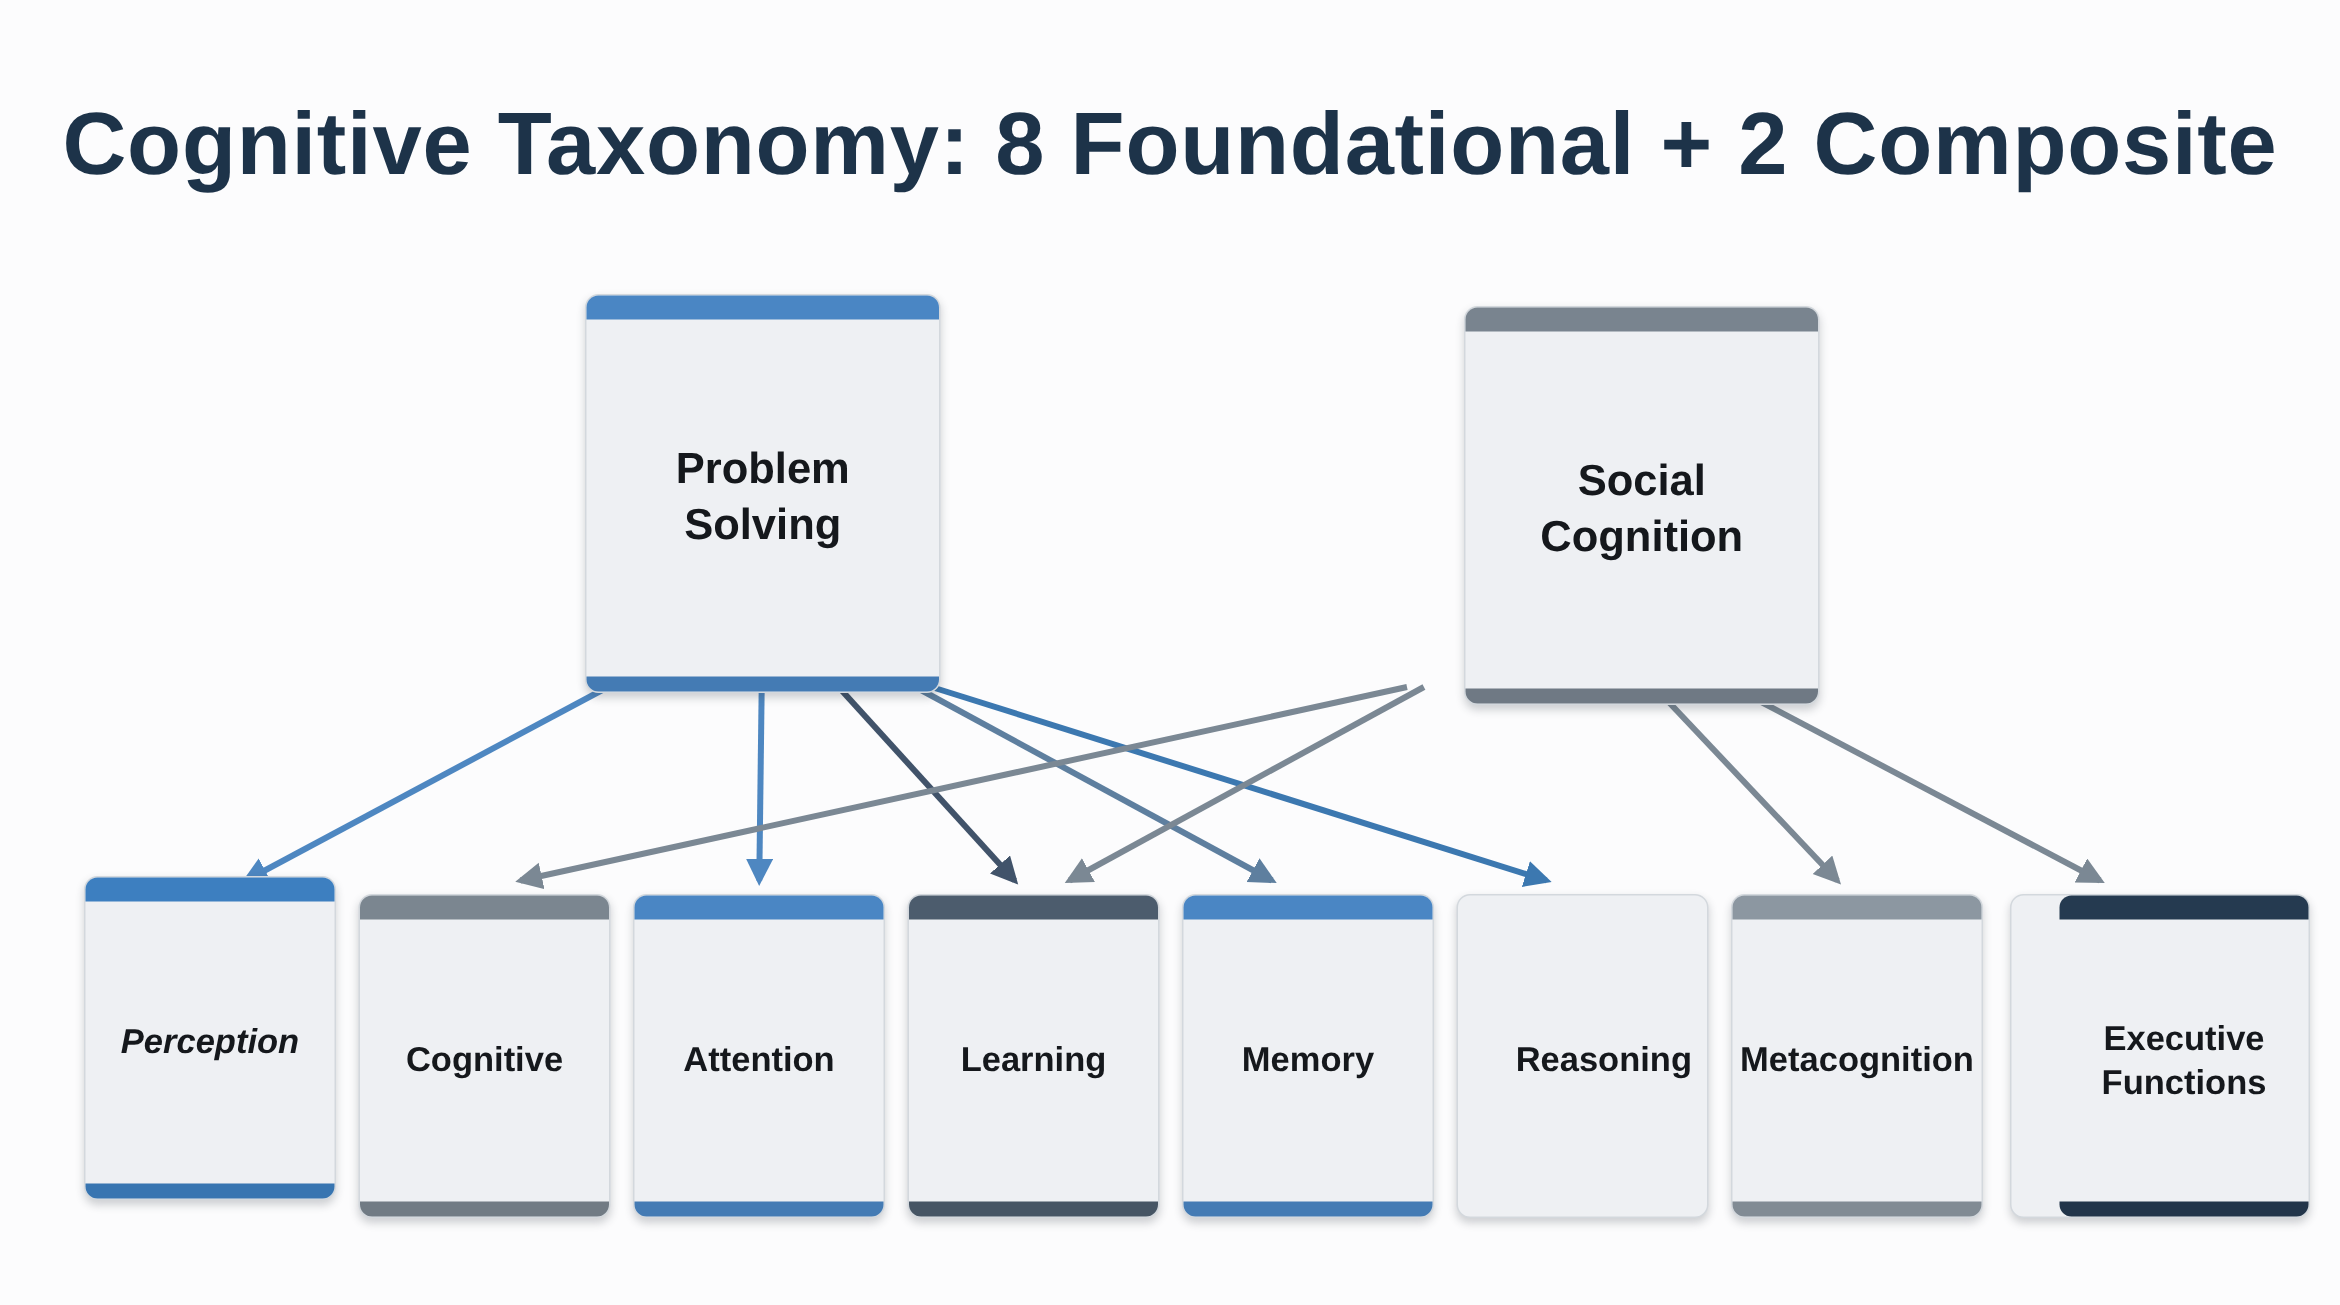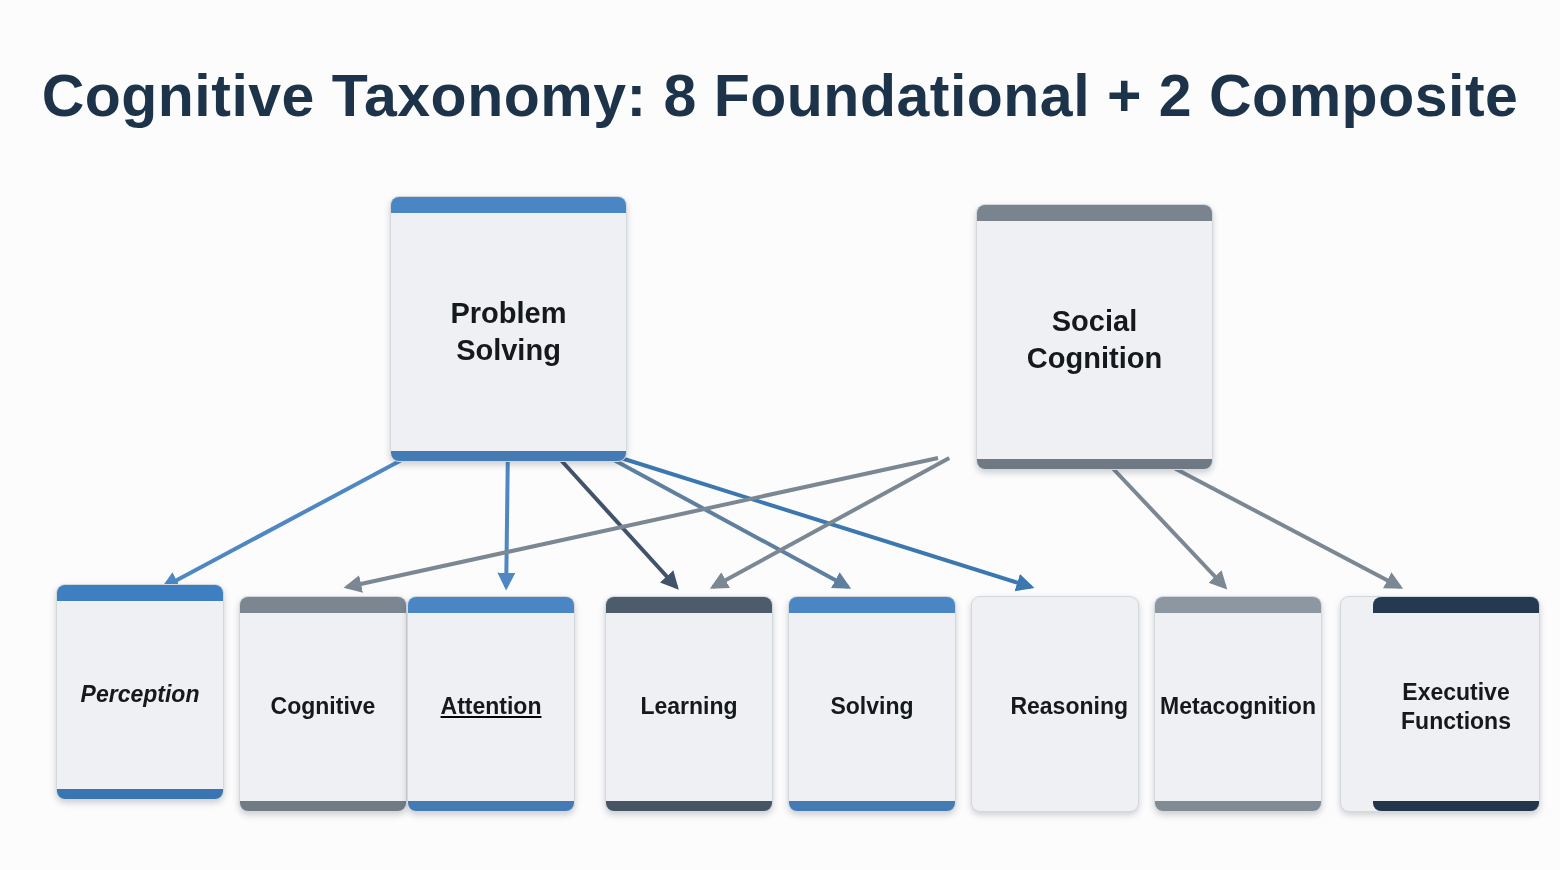--- a/index.html
+++ b/index.html
@@ -82,35 +82,35 @@
     <div class="label">Perception</div>
     <div class="bar bottom"></div>
   </div>
 
   <div class="node foundational" style="left: 239px; top: 596px; --accent: #7b8690;">
     <div class="bar top"></div>
     <div class="label">Cognitive</div>
     <div class="bar bottom"></div>
   </div>
 
-  <div class="node foundational" style="left: 407px; top: 596px; text-decoration: underline; --accent: #4a86c4;">
+  <div class="node foundational" style="left: 422px; top: 596px; --accent: #4a86c4;">
     <div class="bar top"></div>
     <div class="label">Attention</div>
     <div class="bar bottom"></div>
   </div>
 
   <div class="node foundational" style="left: 605px; top: 596px; justify-content: center; --accent: #4c5c6d;">
     <div class="bar top"></div>
     <div class="label">Learning</div>
     <div class="bar bottom"></div>
   </div>
 
   <div class="node foundational" style="left: 788px; top: 596px; --accent: #4a86c4;">
     <div class="bar top"></div>
-    <div class="label">Solving</div>
+    <div class="label">Memory</div>
     <div class="bar bottom"></div>
   </div>
 
   <div class="node foundational" style="left: 971px; top: 596px; align-items: flex-end; --accent: #2a6ca8;">
     <div class="bar top"></div>
     <div class="label">Reasoning</div>
     <div class="bar bottom"></div>
   </div>
 
   <div class="node foundational" style="left: 1154px; top: 596px; --accent: #8c97a1;">

